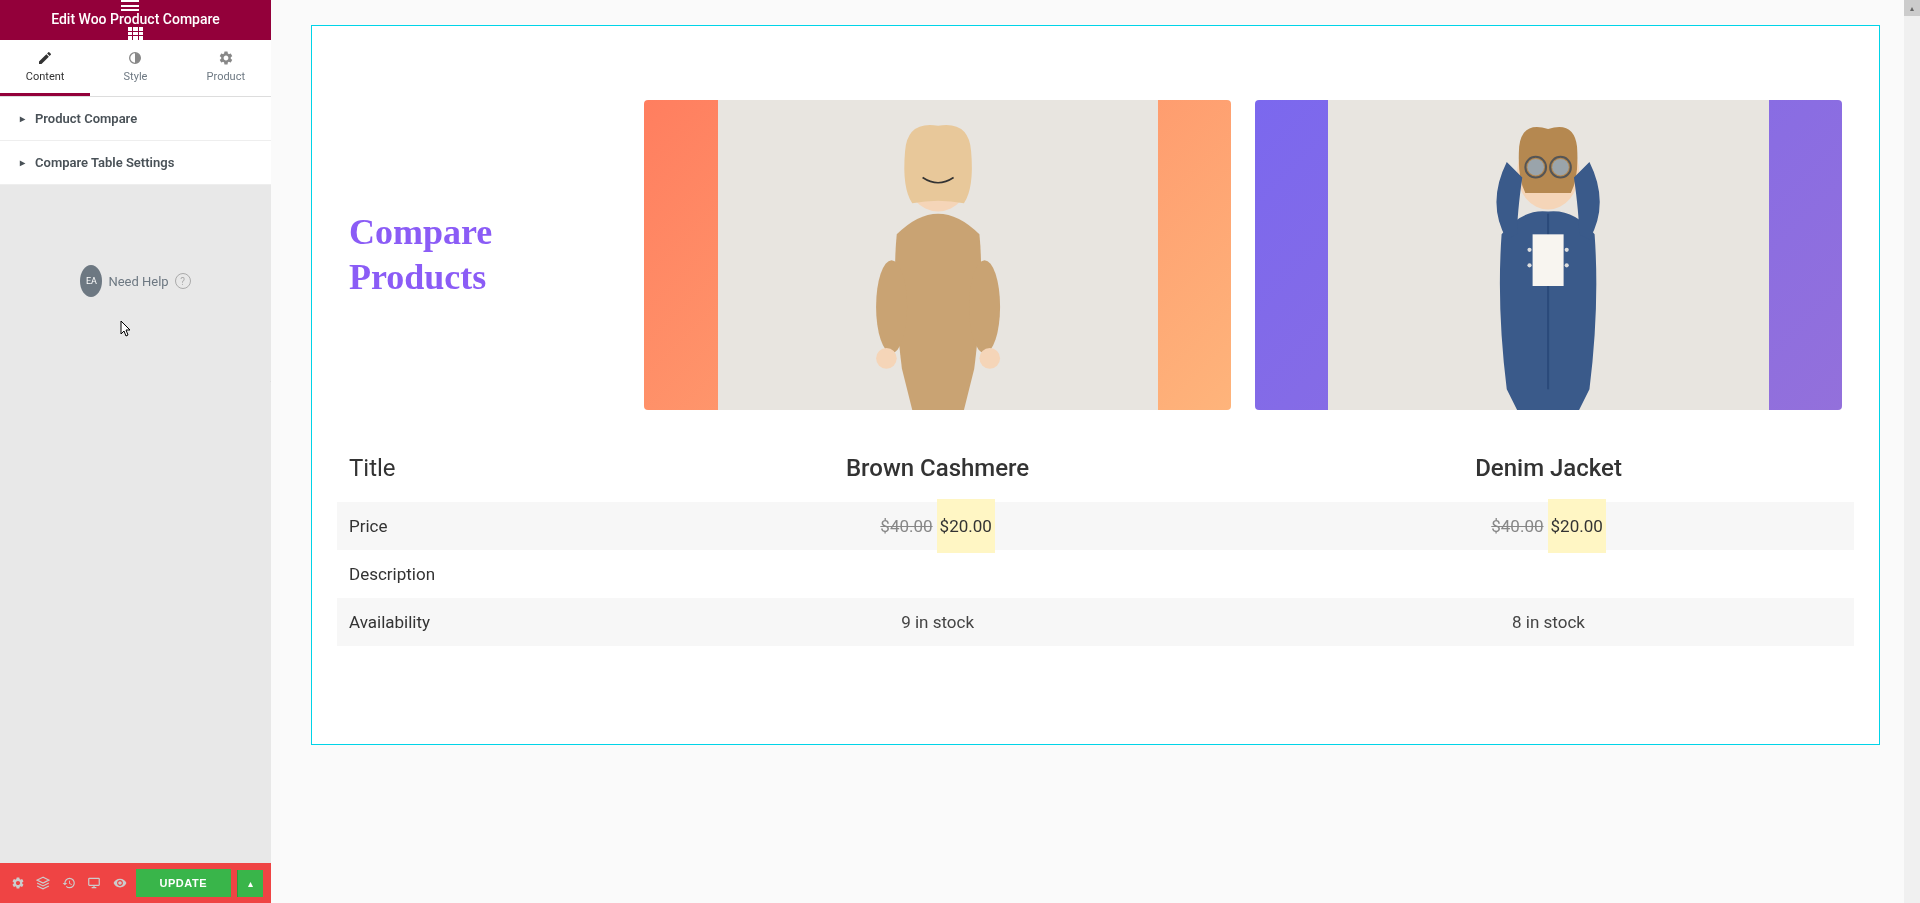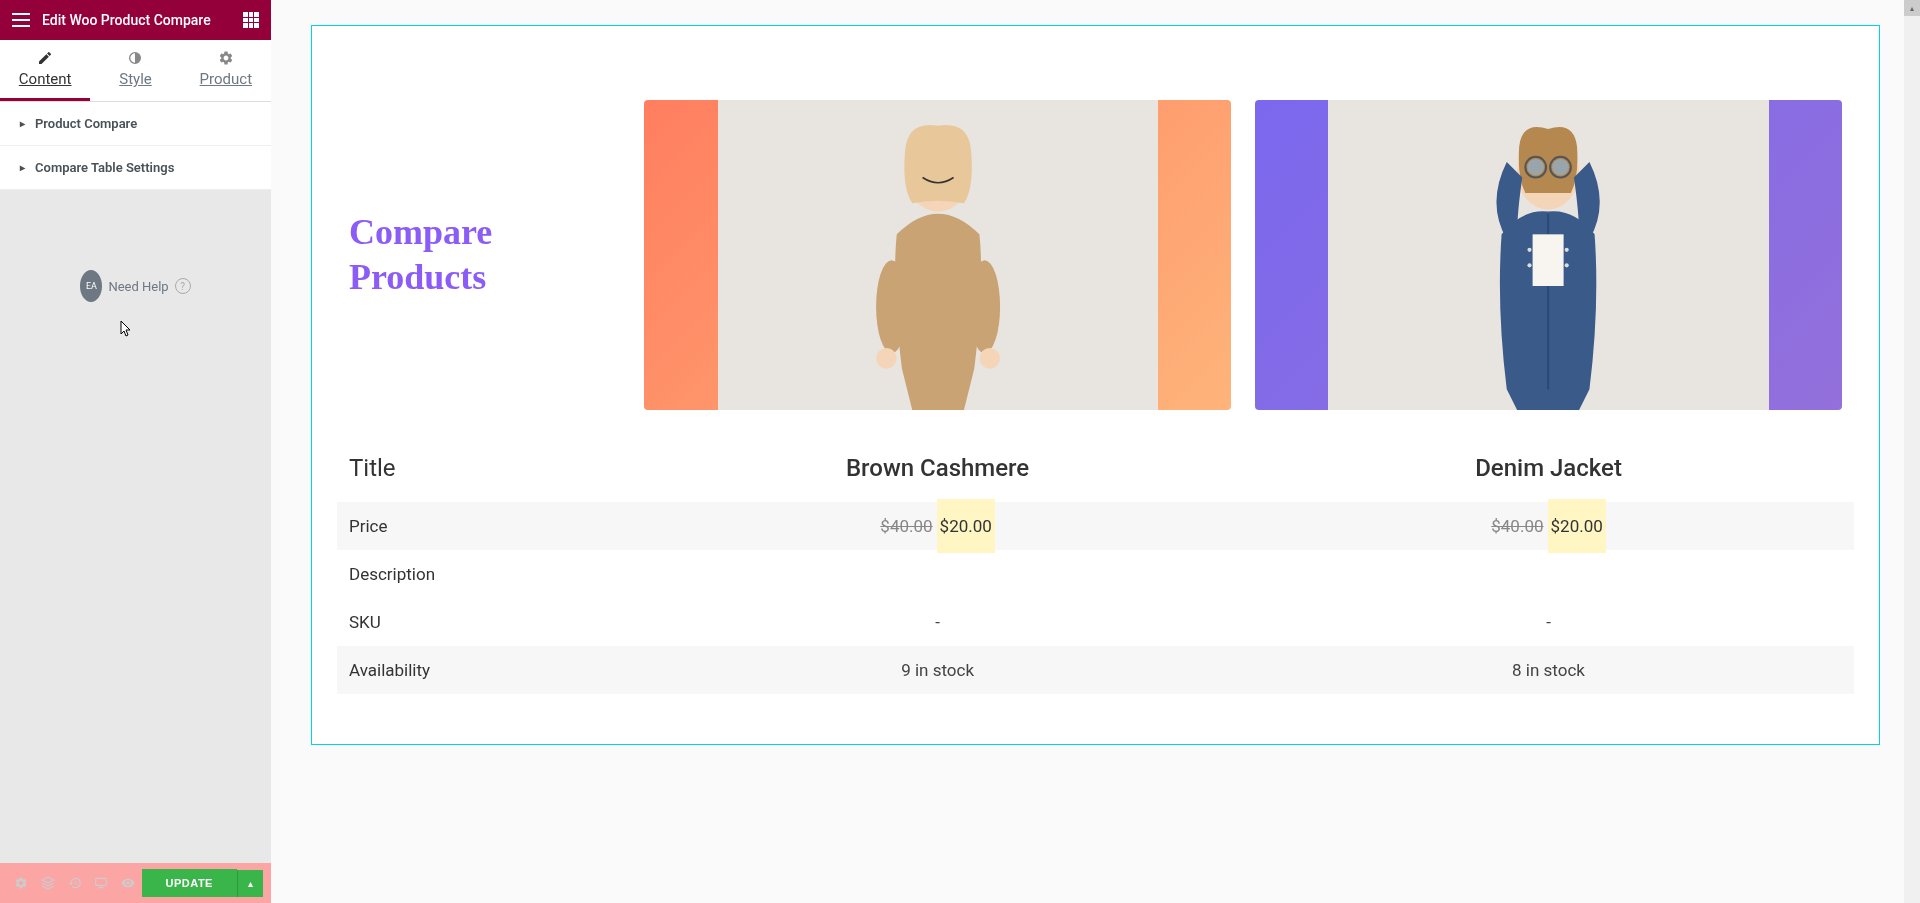--- a/index.html
+++ b/index.html
@@ -3,45 +3,45 @@
   <meta charset="utf-8">
   <style>
     * { margin: 0; padding: 0; box-sizing: border-box; }
     body { font-family: -apple-system, BlinkMacSystemFont, 'Segoe UI', Roboto, sans-serif; background: #fff; overflow: hidden; }
     
     .app-container { display: flex; height: 903px; width: 1920px; position: relative; }
     
     
     .sidebar { width: 271px; background: #e8e8e8; display: flex; flex-direction: column; position: relative; }
     
-    .header-bar { background: #93003a; color: #fff; height: 40px; display: flex; align-items: center; padding: 0 12px; }
+    .header-bar { background: #93003a; color: #fff; height: 40px; display: flex; align-items: center; padding: 0 12px; flex-direction: column; }
     .menu-icon { width: 18px; height: 14px; display: flex; flex-direction: column; justify-content: space-between; margin-right: 12px; cursor: pointer; }
     .menu-icon span { display: block; height: 2px; background: #fff; }
     .header-title { font-size: 14px; font-weight: 500; flex: 1; }
     .grid-icon { width: 16px; height: 16px; display: grid; grid-template-columns: repeat(3, 1fr); grid-template-rows: repeat(3, 1fr); gap: 1px; cursor: pointer; }
     .grid-icon span { background: #fff; }
     
     .tabs-bar { background: #fff; display: flex; border-bottom: 1px solid #ddd; }
-    .tab { flex: 1; text-align: center; padding: 10px 0; cursor: pointer; color: #6d7882; font-size: 15px; text-decoration: underline; }
+    .tab { flex: 1; text-align: center; padding: 10px 0; cursor: pointer; color: #6d7882; font-size: 11px; }
     .tab.active { color: #333; border-bottom: 3px solid #93003a; }
     .tab-icon { display: block; margin: 0 auto 4px; width: 16px; height: 16px; }
     
     .section-item { background: #fff; padding: 14px 20px; border-bottom: 1px solid #eee; cursor: pointer; display: flex; align-items: center; font-size: 13px; font-weight: 600; color: #495157; }
     .section-item .caret { margin-right: 10px; font-size: 10px; }
     
     .help-area { padding: 80px 20px 20px; text-align: center; }
     .help-badge { display: inline-flex; align-items: center; gap: 6px; color: #6d7882; font-size: 13px; }
     .ea-badge { background: #6d7882; color: #fff; border-radius: 50%; width: 22px; height: 32px; display: inline-flex; align-items: center; justify-content: center; font-size: 9px; font-weight: normal; text-align: right; }
     .help-q { border: 1px solid #aaa; border-radius: 50%; width: 16px; height: 16px; display: inline-flex; align-items: center; justify-content: center; font-size: 10px; color: #aaa; }
     
     .cursor-pointer { position: absolute; left: 120px; top: 320px; font-size: 14px; pointer-events: none; }
     
     .collapse-handle { position: absolute; right: -8px; top: 360px; width: 12px; height: 40px; background: #e8e8e8; border-radius: 0 4px 4px 0; display: flex; align-items: center; justify-content: center; cursor: pointer; font-size: 10px; color: #888; }
     
-    .bottom-bar { position: absolute; bottom: 0; left: 0; right: 0; background: #fca5a5; height: 40px; display: flex; align-items: center; padding: 0 8px; gap: 0; }
+    .bottom-bar { position: absolute; bottom: 0; left: 0; right: 0; background: #ef4444; height: 40px; display: flex; align-items: center; padding: 0 8px; gap: 6px; }
     .bottom-icon { width: 28px; height: 28px; display: flex; align-items: center; justify-content: center; color: #ccc; cursor: pointer; font-size: 14px; }
     .update-btn { background: #39b54a; color: #fff; border: none; padding: 8px 24px; font-size: 11px; font-weight: 600; cursor: pointer; margin-left: auto; letter-spacing: 0.5px; }
     .update-dropdown { background: #39b54a; color: #fff; border: none; padding: 8px 10px; cursor: pointer; border-left: 1px solid #2e9a3d; font-size: 10px; }
     
     
     .canvas { flex: 1; background: #fafafa; padding: 25px 40px; overflow-y: auto; position: relative; }
     .canvas-scrollbar { position: absolute; right: 0; top: 0; width: 16px; height: 100%; background: #f0f0f0; }
     .canvas-scrollbar-thumb-up { position: absolute; top: 0; width: 16px; height: 16px; background: #ccc; display:flex; align-items:center; justify-content:center; font-size:8px; color:#666;}
     
     .widget-frame { border: 1px solid #00d4e8; background: #fff; min-height: 720px; padding: 60px 25px 40px; }
@@ -248,25 +248,20 @@
           </td>
         </tr>
 
         <tr>
           <td class="label-col">Description</td>
           <td class="product-col"></td>
           <td class="product-col"></td>
         </tr>
 
 
-        <tr>
-          <td class="label-col">SKU</td>
-          <td class="product-col">-</td>
-          <td class="product-col">-</td>
-        </tr>
 
         <tr class="row-odd">
           <td class="label-col">Availability</td>
           <td class="product-col">9 in stock</td>
           <td class="product-col">8 in stock</td>
         </tr>
 
       </tbody>
         </table>
 

